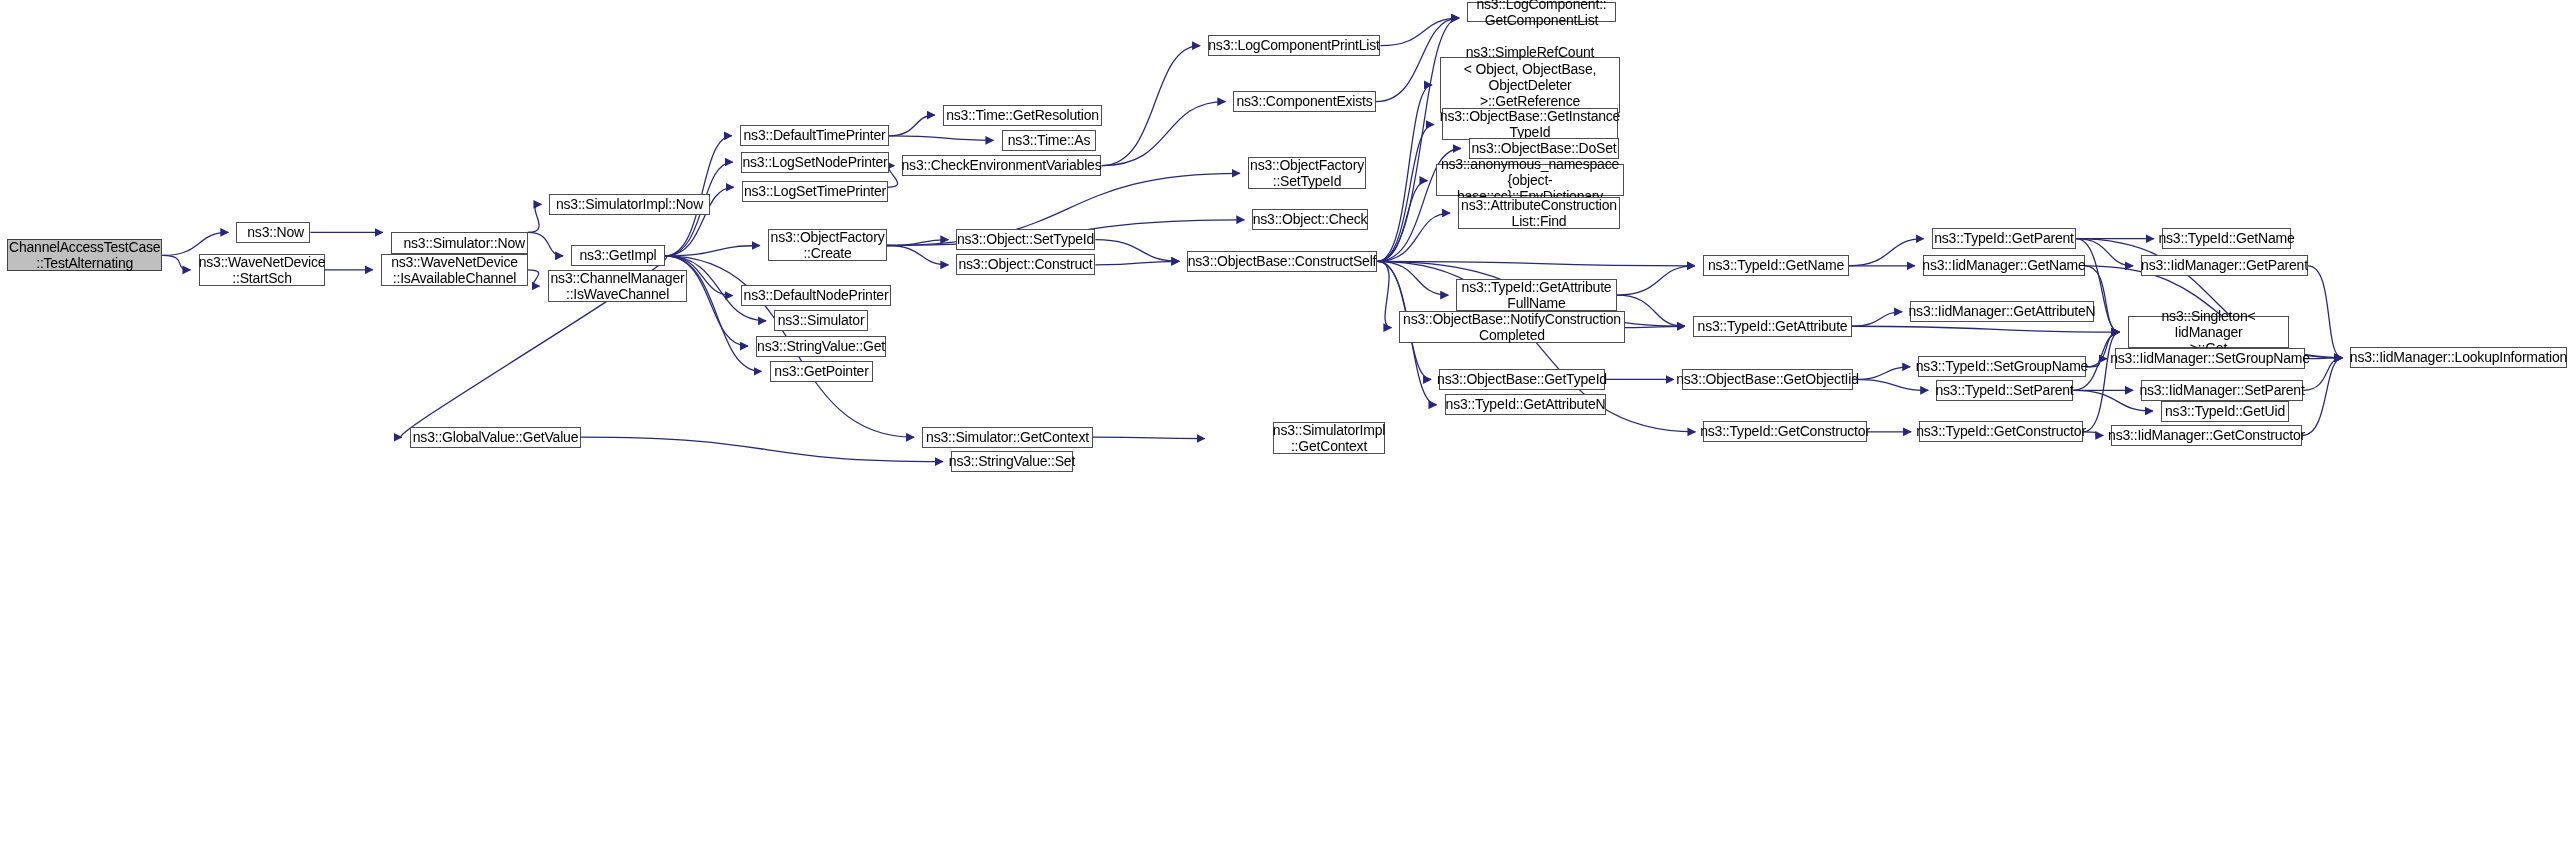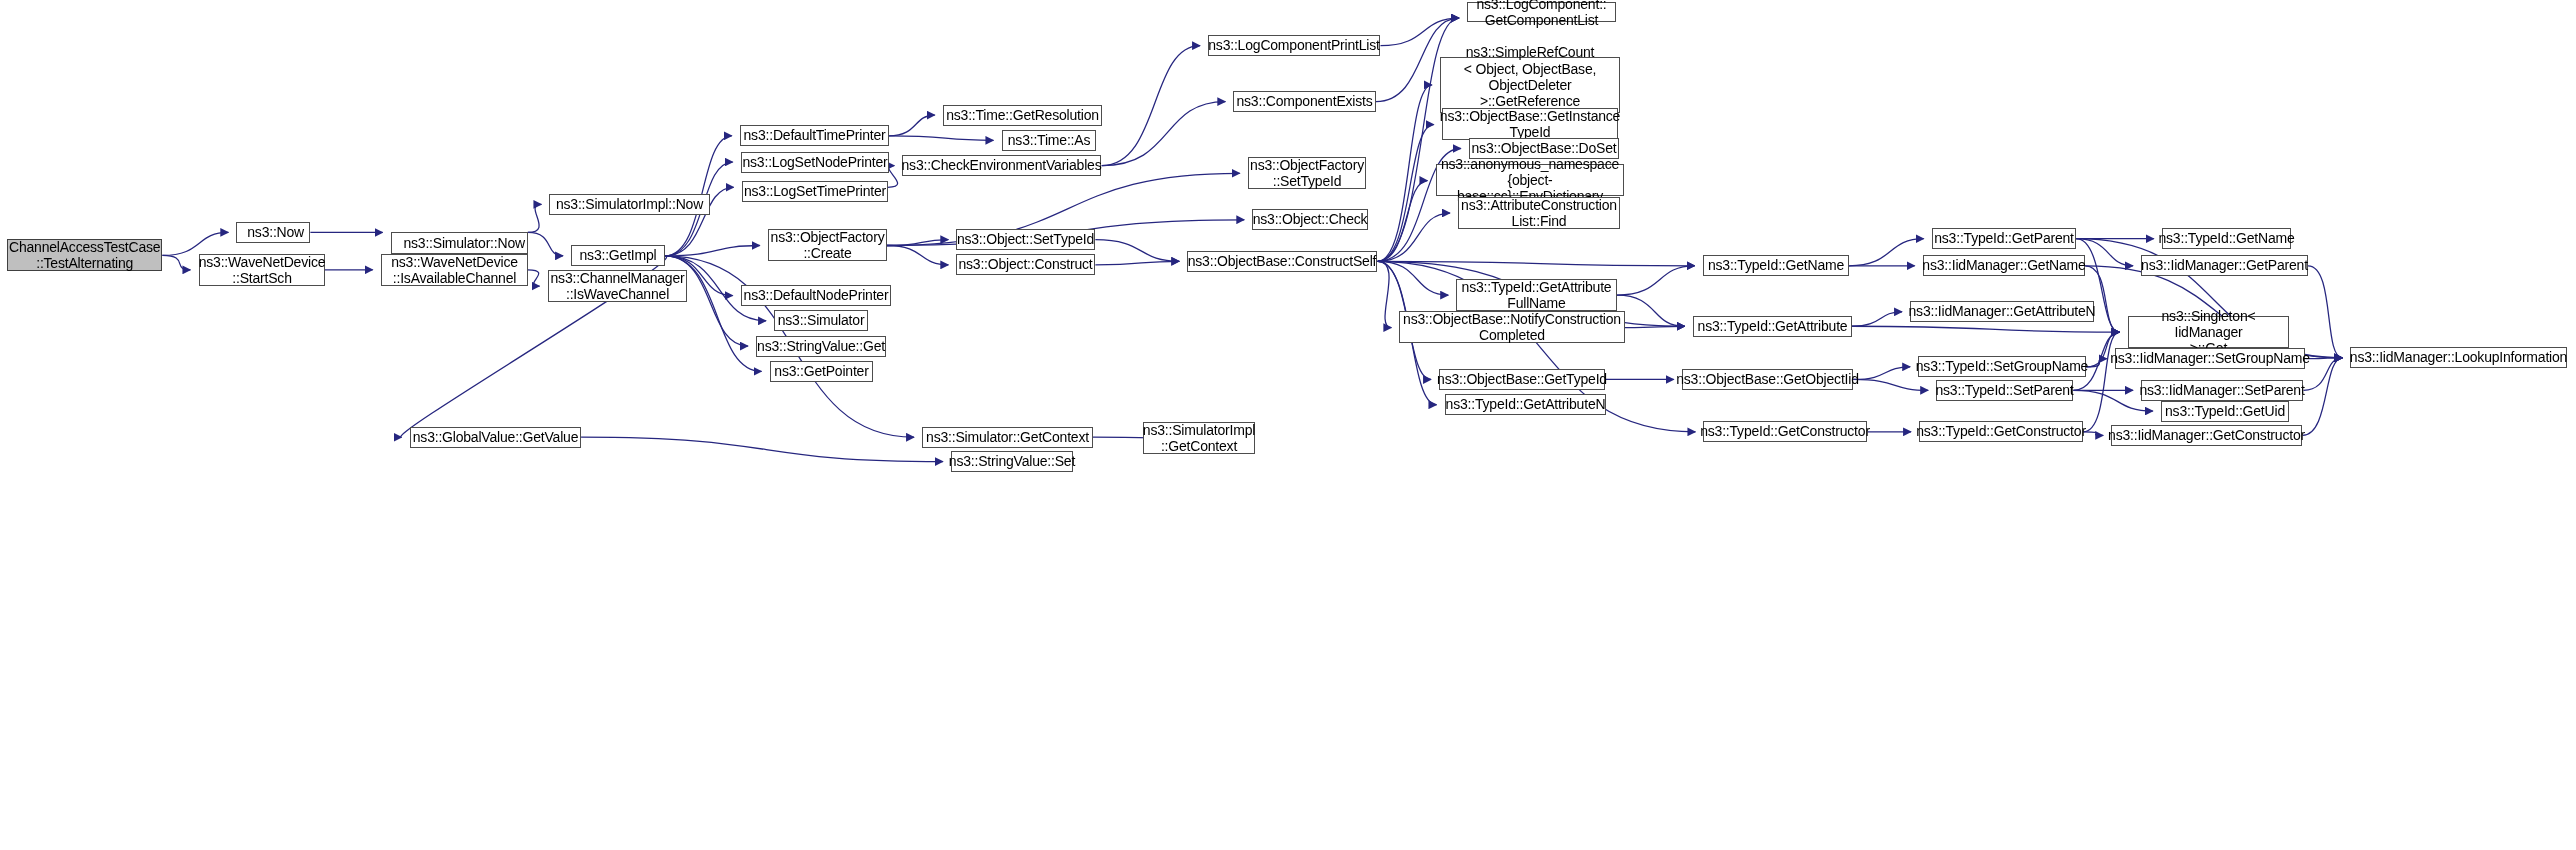--- a/index.html
+++ b/index.html
@@ -162,21 +162,21 @@
       <div class="node" style="left: 956px; top: 229px; width: 139px; height: 21px;"><span>ns3::Object::SetTypeId</span></div>
       <div class="node" style="left: 956px; top: 254px; width: 139px; height: 21px;"><span>ns3::Object::Construct</span></div>
       <div class="node" style="left: 922px; top: 427px; width: 171px; height: 21px;"><span>ns3::Simulator::GetContext</span></div>
       <div class="node" style="left: 951px; top: 451px; width: 122px; height: 21px;"><span>ns3::StringValue::Set</span></div>
       <div class="node" style="left: 1208px; top: 35px; width: 172px; height: 21px;"><span>ns3::LogComponentPrintList</span></div>
       <div class="node" style="left: 1233px; top: 91px; width: 143px; height: 21px;"><span>ns3::ComponentExists</span></div>
       <div class="node" style="left: 1248px; top: 157px; width: 118px; height: 32px;"><span>ns3::ObjectFactory
 ::SetTypeId</span></div>
       <div class="node" style="left: 1252px; top: 209px; width: 116px; height: 21px;"><span>ns3::Object::Check</span></div>
       <div class="node" style="left: 1187px; top: 251px; width: 190px; height: 21px;"><span>ns3::ObjectBase::ConstructSelf</span></div>
-      <div class="node" style="left: 1143px; top: 422px; width: 112px; height: 32px;"><span>ns3::SimulatorImpl
+      <div class="node" style="left: 1273px; top: 422px; width: 112px; height: 32px;"><span>ns3::SimulatorImpl
 ::GetContext</span></div>
       <div class="node" style="left: 1467px; top: 1.8px; width: 149px; height: 20px;"><span>ns3::LogComponent::
 GetComponentList</span></div>
       <div class="node" style="left: 1440px; top: 57px; width: 180px; height: 56px;"><span>ns3::SimpleRefCount
 &lt; Object, ObjectBase,
 ObjectDeleter &gt;::GetReference
 Count</span></div>
       <div class="node" style="left: 1442px; top: 108px; width: 176px; height: 32px;"><span>ns3::ObjectBase::GetInstance
 TypeId</span></div>
       <div class="node" style="left: 1469px; top: 138px; width: 150px; height: 21px;"><span>ns3::ObjectBase::DoSet</span></div>

